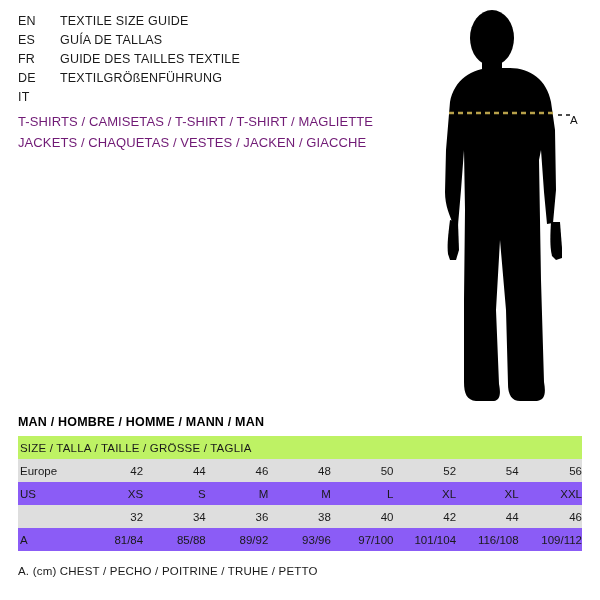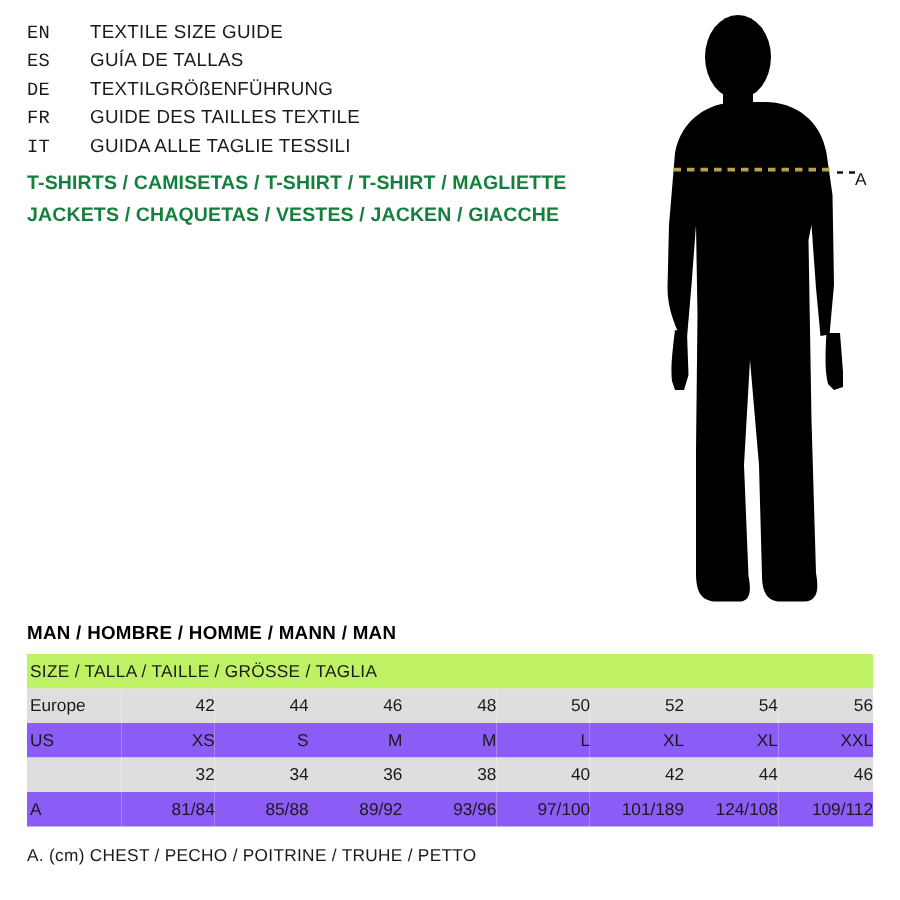--- a/index.html
+++ b/index.html
@@ -32,40 +32,39 @@
     display: flex;
     align-items: baseline;
     height: 19px;
     font-size: 12.5px;
     letter-spacing: 0.2px;
   }
   .lang-code {
     width: 42px;
     flex: 0 0 42px;
     color: #1a1a1a;
-    font-family: Liberation Mono, monospace;
   }
   .lang-title {
     color: #1a1a1a;
   }
 
   
   .cat-block {
     position: absolute;
     top: 111px;
     left: 18px;
     width: 400px;
   }
   .cat-line {
     font-size: 13px;
-    font-weight: bold;
+    font-weight: normal;
     letter-spacing: 0.1px;
     height: 21px;
     line-height: 21px;
-    color: #15803d;
+    color: #701a75;
   }
 
   
   .figure-wrap {
     position: absolute;
     left: 420px;
     top: 10px;
     width: 170px;
     height: 395px;
   }
@@ -140,30 +139,29 @@
   <div class="lang-block">
     <div class="lang-row">
       <span class="lang-code">EN</span>
       <span class="lang-title">TEXTILE SIZE GUIDE</span>
     </div>
     <div class="lang-row">
       <span class="lang-code">ES</span>
       <span class="lang-title">GUÍA DE TALLAS</span>
     </div>
     <div class="lang-row">
+      <span class="lang-code">FR</span>
+      <span class="lang-title">GUIDE DES TAILLES TEXTILE</span>
+    </div>
+    <div class="lang-row">
       <span class="lang-code">DE</span>
       <span class="lang-title">TEXTILGRÖßENFÜHRUNG</span>
     </div>
     <div class="lang-row">
-      <span class="lang-code">FR</span>
-      <span class="lang-title">GUIDE DES TAILLES TEXTILE</span>
-    </div>
-    <div class="lang-row">
       <span class="lang-code">IT</span>
-      <span class="lang-title">GUIDA ALLE TAGLIE TESSILI</span>
     </div>
   </div>
 
   <div class="cat-block">
     <div class="cat-line">T-SHIRTS / CAMISETAS / T-SHIRT / T-SHIRT / MAGLIETTE</div>
     <div class="cat-line">JACKETS / CHAQUETAS / VESTES / JACKEN / GIACCHE</div>
   </div>
 
   <div class="figure-wrap">
     <svg class="figure-svg" width="170" height="395" viewBox="0 0 170 395">
@@ -257,22 +255,22 @@
         <td class="data-cell">44</td>
         <td class="data-cell">46</td>
       </tr>
       <tr class="row-plain">
         <td class="col-label">A</td>
         <td class="data-cell">81/84</td>
         <td class="data-cell">85/88</td>
         <td class="data-cell">89/92</td>
         <td class="data-cell">93/96</td>
         <td class="data-cell">97/100</td>
-        <td class="data-cell">101/189</td>
-        <td class="data-cell">124/108</td>
+        <td class="data-cell">101/104</td>
+        <td class="data-cell">116/108</td>
         <td class="data-cell">109/112</td>
       </tr>
     </tbody>
       </table>
 
     <div class="footnote">A. (cm) CHEST / PECHO / POITRINE / TRUHE / PETTO</div>
   </div>
 
 </div>
 

